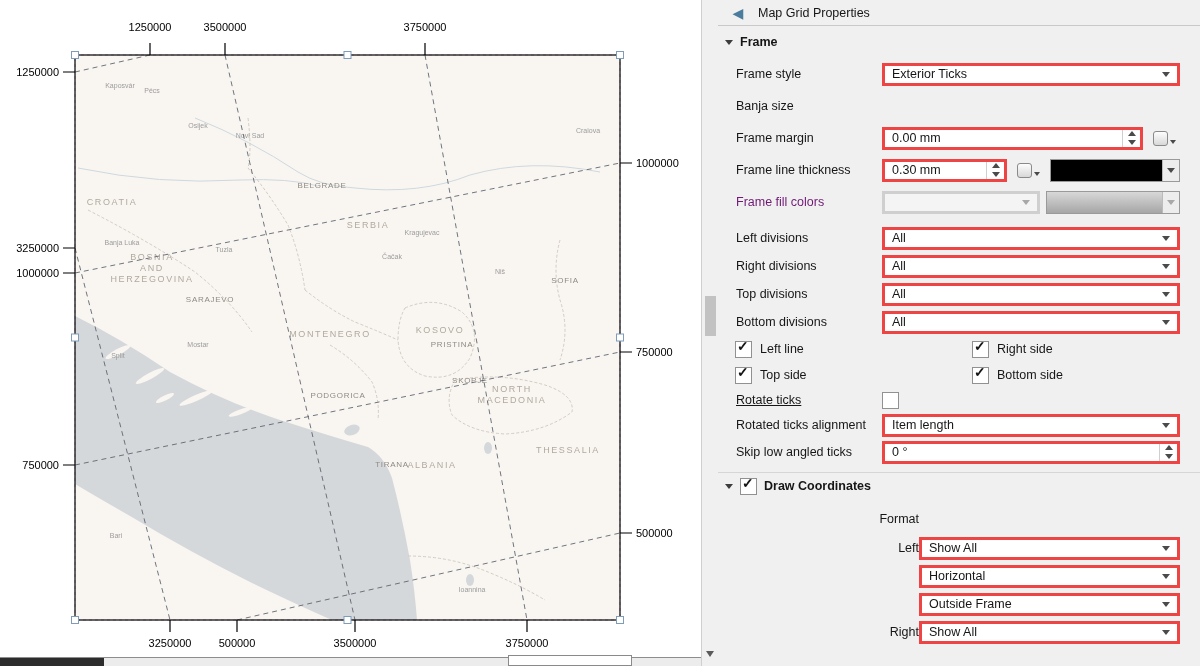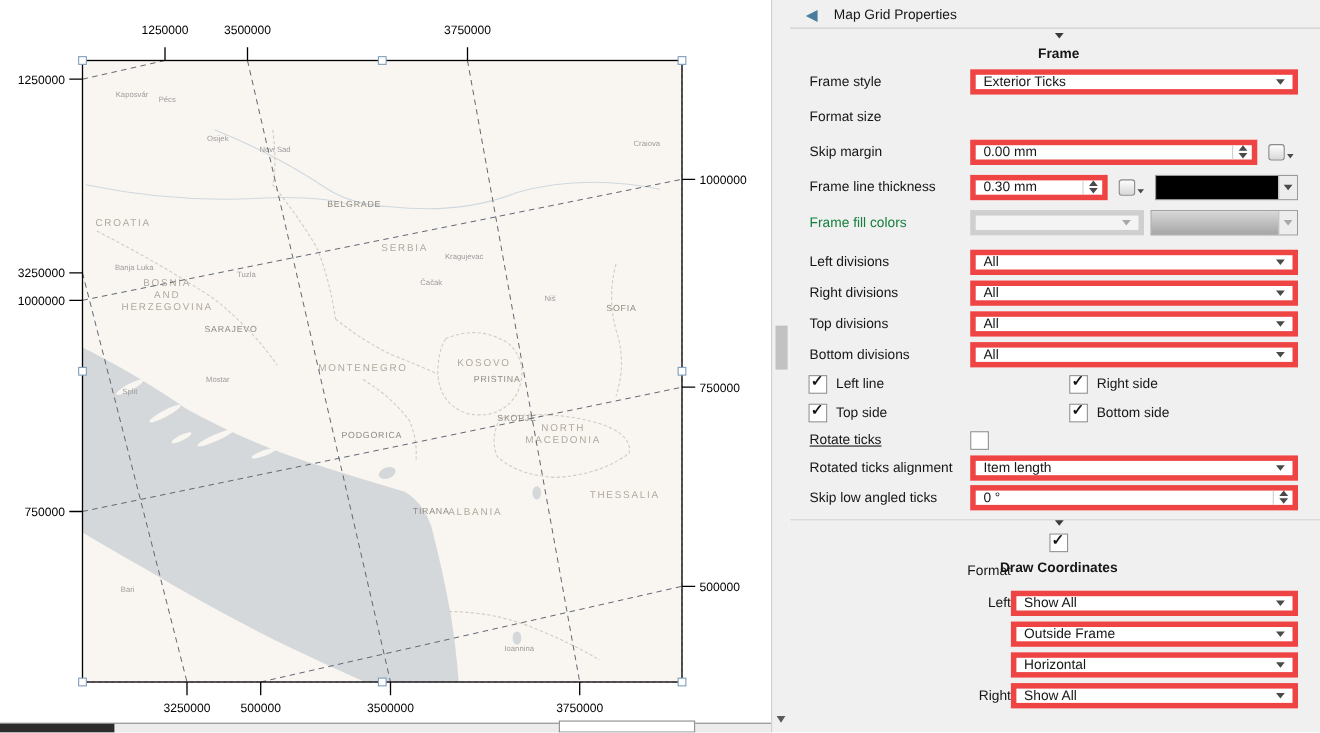--- a/index.html
+++ b/index.html
@@ -28,47 +28,47 @@
   
   .panel{position:absolute;left:718px;top:0;width:482px;height:666px;background:#f0f0f0;
          font-size:12.5px;overflow:hidden;box-sizing:border-box;}
   .panel-title{height:22px;padding:3px 0 0 9px;font-size:13px;box-sizing:border-box;}
   .panel-toolbar{height:25px;display:flex;align-items:center;gap:9px;padding-left:9px;}
   .back-btn{width:22px;height:22px;display:flex;align-items:center;justify-content:center;}
   .back-glyph{color:#4c7c9d;font-size:14px;line-height:1;}
   .hr{height:1px;background:#c9c9c9;}
   .hr2{margin-top:6px;background:#d6d6d6;}
 
-  .sec{display:flex;align-items:center;gap:7px;padding-left:7px;font-weight:bold;height:24px;flex-direction:column;}
+  .sec{display:flex;align-items:center;gap:7px;padding-left:7px;font-weight:bold;height:24px;}
   .sec-frame{margin-top:4px;}
   .sec-dc{height:26px;}
   .tri{width:0;height:0;border-left:4px solid transparent;border-right:4px solid transparent;border-top:5px solid #3c3c3c;}
 
   .rows{margin-top:4px;}
   .row{display:flex;align-items:center;padding:0 20px 0 18px;height:28px;box-sizing:border-box;}
   .row.h32{height:32px;}
   .row.h30{height:30px;}
   .row.h26{height:26px;}
   .row.h24{height:24px;text-decoration:underline;}
   .row.mt6{margin-top:6px;}
   .row.mt5{margin-top:5px;}
   .lbl{width:146px;flex:none;}
   .lbl2{width:183px;flex:none;text-align:right;}
   .ctrl{flex:1;display:flex;align-items:center;min-width:0;}
 
-  .combo,.spin{position:relative;flex:1;height:23px;background:#fff;border:5px solid #ef4444;
+  .combo,.spin{position:relative;flex:1;height:23px;background:#fff;border:3px solid #ef4444;
         display:flex;align-items:center;box-sizing:border-box;min-width:0;}
   .combo{padding:0 22px 0 7px;}
   .spin{padding:0 20px 0 7px;}
   .val{white-space:nowrap;overflow:hidden;}
   .arr{position:absolute;right:7px;top:50%;margin-top:-2px;width:0;height:0;
        border-left:4px solid transparent;border-right:4px solid transparent;border-top:5px solid #4a4a4a;}
   .combo.dis{background:#f4f4f4;border-color:#cfcfcf;}
   .combo.dis .arr{border-top-color:#a8a8a8;}
-  .dis-lbl{color:#15803d;}
+  .dis-lbl{color:#701a75;}
 
   .spinbtns{position:absolute;right:0;top:0;bottom:0;width:17px;border-left:1px solid #cfcfcf;
             display:flex;flex-direction:column;}
   .spinbtns span{flex:1;display:flex;align-items:center;justify-content:center;}
   .up::after{content:"";width:0;height:0;border-left:4px solid transparent;border-right:4px solid transparent;border-bottom:5px solid #4a4a4a;}
   .dn::after{content:"";width:0;height:0;border-left:4px solid transparent;border-right:4px solid transparent;border-top:5px solid #4a4a4a;}
 
   .ovr{width:32px;height:24px;margin-left:5px;flex:none;display:flex;align-items:center;justify-content:center;gap:2px;}
   .ovr-icon{width:13px;height:13px;border:1px solid #8a8a8a;border-radius:3px;
             background:linear-gradient(#fdfdfd,#d8d8d8);display:block;}
@@ -253,25 +253,25 @@
         <span class="lbl">Frame style</span>
         <div class="ctrl">
           <div class="combo">
             <span class="val">Exterior Ticks</span>
             <span class="arr"></span>
           </div>
         </div>
       </div>
 
       <div class="row h32">
-        <span class="lbl">Format size</span>
+        <span class="lbl">Banja size</span>
       </div>
 
       <div class="row h32">
-        <span class="lbl">Skip margin</span>
+        <span class="lbl">Frame margin</span>
         <div class="ctrl">
           <div class="spin">
             <span class="val">0.00 mm</span>
             <span class="spinbtns">
                 <span class="up"></span>
                 <span class="dn"></span>
               </span>
           </div>
           <div class="ovr">
             <span class="ovr-icon"></span>
@@ -436,31 +436,31 @@
           <span class="val">Show All</span>
           <span class="arr"></span>
         </div>
       </div>
     </div>
 
     <div class="row">
       <span class="lbl2"></span>
       <div class="ctrl">
         <div class="combo">
-          <span class="val">Outside Frame</span>
+          <span class="val">Horizontal</span>
           <span class="arr"></span>
         </div>
       </div>
     </div>
 
     <div class="row">
       <span class="lbl2"></span>
       <div class="ctrl">
         <div class="combo">
-          <span class="val">Horizontal</span>
+          <span class="val">Outside Frame</span>
           <span class="arr"></span>
         </div>
       </div>
     </div>
 
     <div class="row">
       <span class="lbl2">Right</span>
       <div class="ctrl">
         <div class="combo">
           <span class="val">Show All</span>

